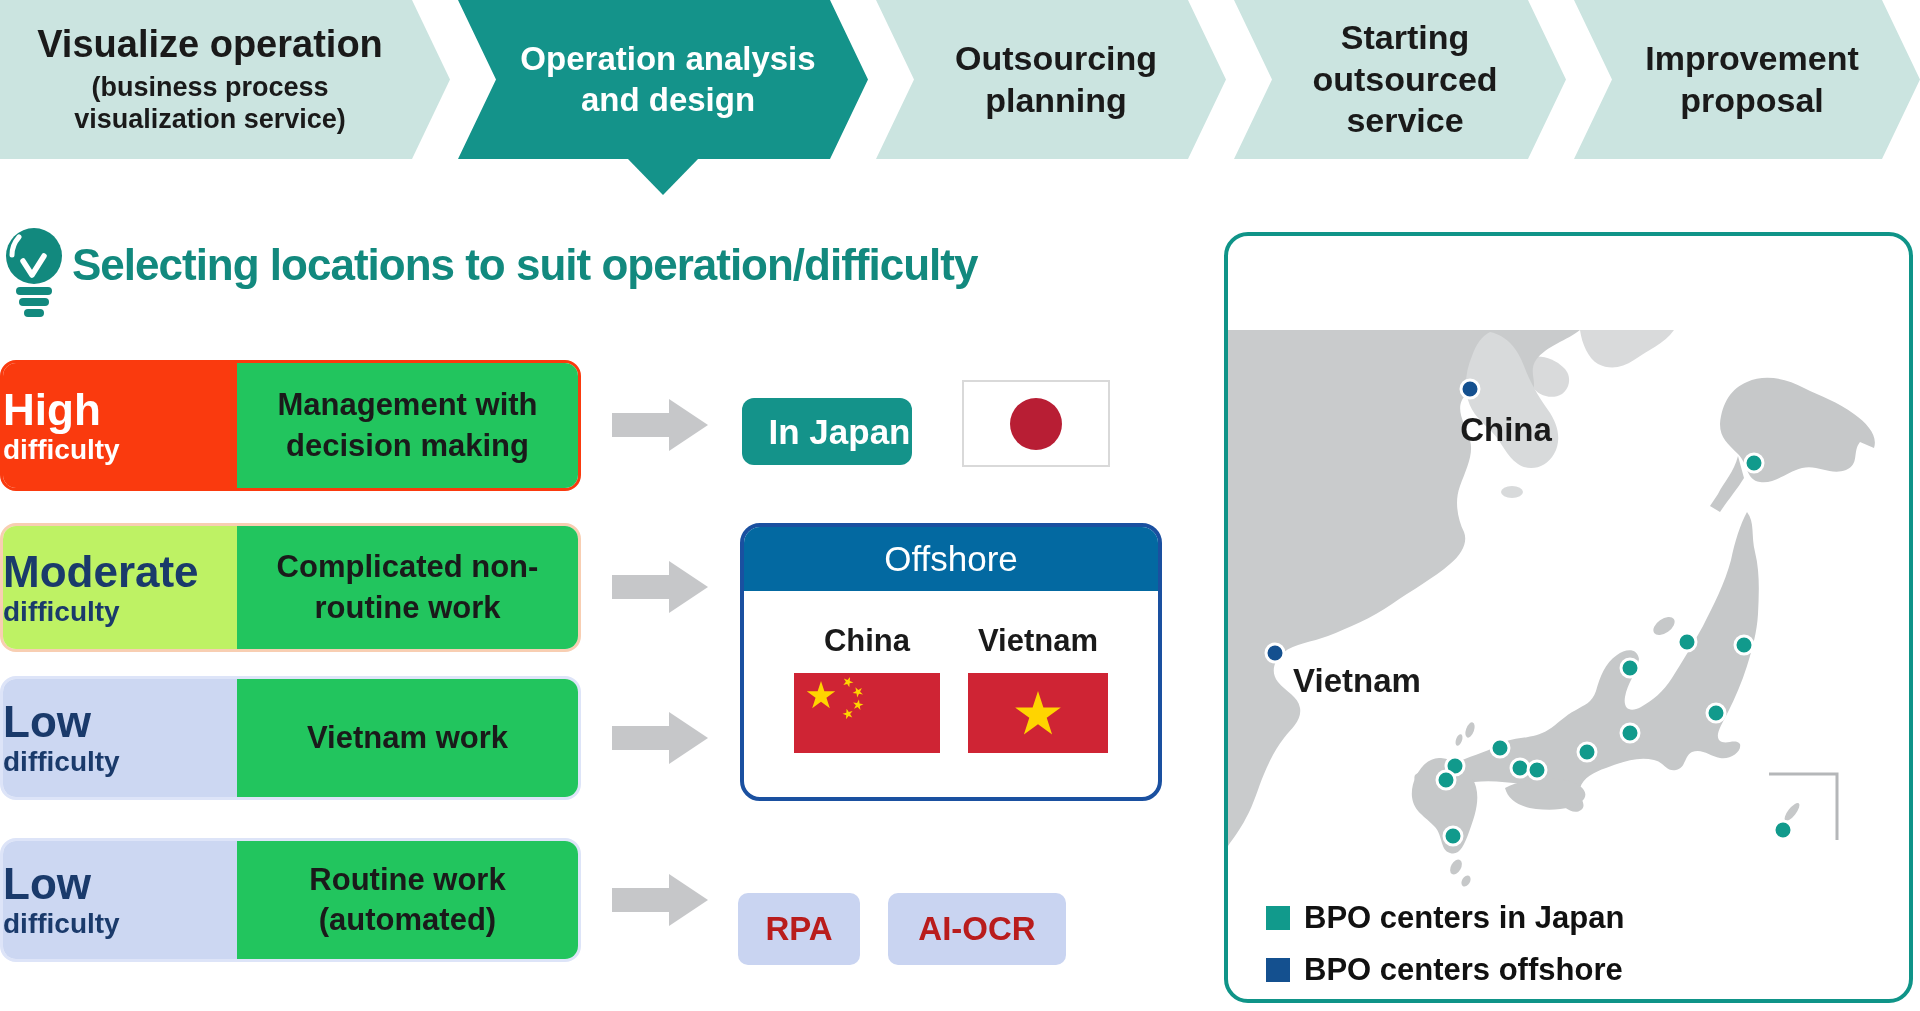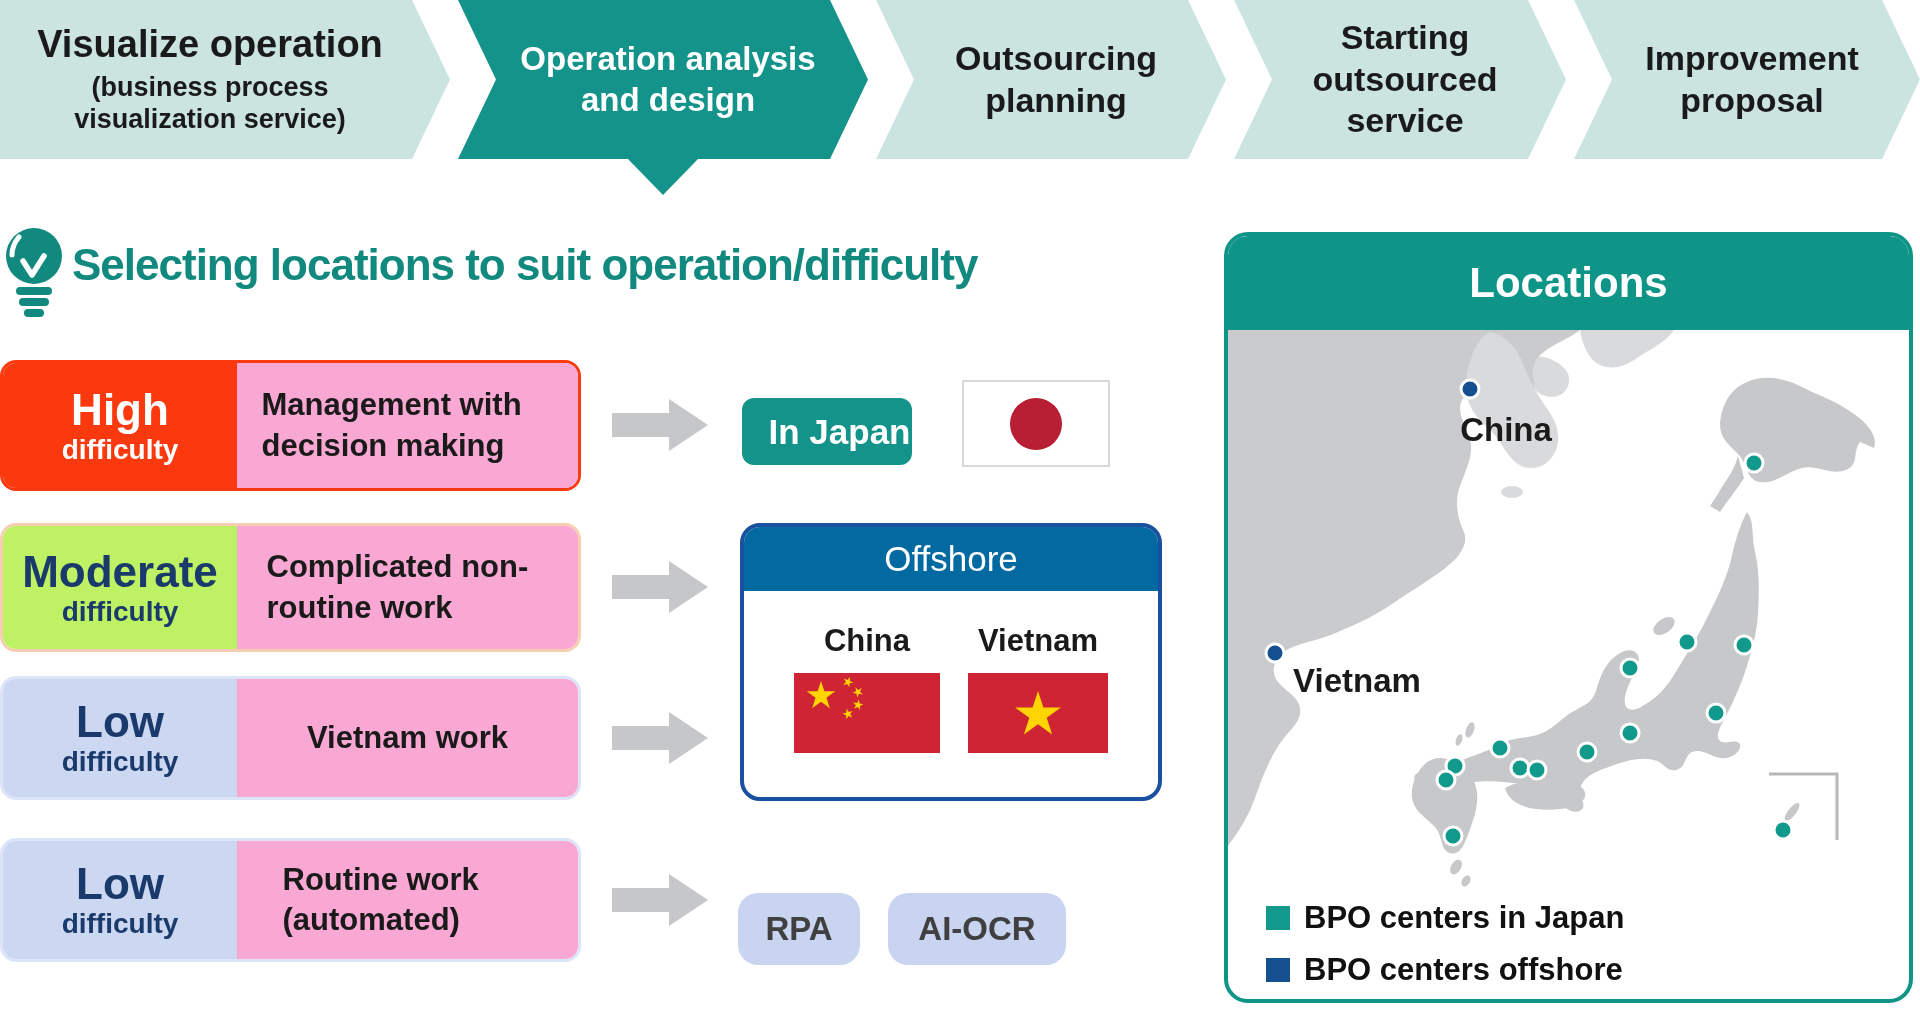--- a/index.html
+++ b/index.html
@@ -24,24 +24,24 @@
                     border-left:36px solid transparent; border-right:36px solid transparent;
                     border-top:37px solid #14938a; }
 
   
   .bulb { position:absolute; left:6px; top:226px; }
   .page-heading { position:absolute; left:72px; top:240px; width:1100px;
                   font-size:44px; font-weight:700; letter-spacing:-1px; color:#12897e; }
 
   
   .diff-row { position:absolute; left:0; width:581px; display:flex; border-radius:16px; overflow:hidden; border:3px solid; }
-  .diff-label { width:234px; flex:0 0 234px; display:flex; flex-direction:column; align-items:center; justify-content:center; line-height:1.05; }
+  .diff-label { width:234px; flex:0 0 234px; display:flex; flex-direction:column; align-items:flex-start; justify-content:center; line-height:1.05; }
   .diff-level { font-size:44px; font-weight:700; }
   .diff-word  { font-size:28px; font-weight:700; margin-top:2px; }
-  .diff-desc  { flex:1; background:#f9a8d4; display:flex; align-items:center; justify-content:center; 
+  .diff-desc  { flex:1; background:#22c55e; display:flex; align-items:center; justify-content:center; text-align:center;
                 font-size:31px; font-weight:700; color:#1a1a1a; line-height:1.3; }
   .diff-desc span { max-width:292px; }
   .row-high     { top:360px; height:131px; border-color:#fa3a0e; }
   .row-high .diff-label { background:#fa3a0e; color:#ffffff; }
   .row-moderate { top:523px; height:129px; border-color:#f8ceb2; }
   .row-moderate .diff-label { background:#bef264; color:#1a3a6b; }
   .row-low1     { top:676px; height:124px; border-color:#dde4f8; }
   .row-low2     { top:838px; height:124px; border-color:#dde4f8; }
   .row-low1 .diff-label, .row-low2 .diff-label { background:#ccd7f2; color:#1a3a6b; }
 
@@ -59,22 +59,22 @@
                   border:4px solid #1a50a0; border-radius:20px; overflow:hidden; }
   .offshore-head { height:64px; background:#0369a1; color:#ffffff; font-size:35px; font-weight:400;
                    display:flex; align-items:center; justify-content:center; }
   .offshore-country { position:absolute; text-align:center; font-size:31px; font-weight:700; color:#1a1a1a; }
   .oc-china   { left:48px;  top:96px; width:150px; }
   .oc-vietnam { left:222px; top:96px; width:144px; }
   .offshore-flag { position:absolute; top:146px; }
   .of-china   { left:50px; }
   .of-vietnam { left:224px; }
 
-  .tool-btn { position:absolute; top:893px; height:72px; background:#c9d4f1; border-radius:20px;
-              color:#404040; font-size:33px; font-weight:700; display:flex; align-items:center; justify-content:center; }
+  .tool-btn { position:absolute; top:893px; height:72px; background:#c9d4f1; border-radius:10px;
+              color:#b91c1c; font-size:33px; font-weight:700; display:flex; align-items:center; justify-content:center; }
   .tool-rpa   { left:738px; width:122px; }
   .tool-aiocr { left:888px; width:178px; }
 
   
   .loc-panel { position:absolute; left:1224px; top:232px; width:689px; height:771px; background:#ffffff;
                border:4px solid #0f9488; border-radius:24px; overflow:hidden; }
   .loc-head { height:94px; background:#0f9488; color:#ffffff; font-size:42px; font-weight:700;
               display:flex; align-items:center; justify-content:center; }
   .loc-map { position:absolute; left:0; top:94px; }
   .legend-row { position:absolute; left:38px; display:flex; align-items:center; gap:14px; }
@@ -200,21 +200,20 @@
     <svg class="offshore-flag of-vietnam" width="140" height="80" viewBox="0 0 140 80">
       <rect width="140" height="80" fill="#cf2434"></rect>
       <path transform="translate(70,42) scale(24)" fill="#ffd400" d="M0,-1 L0.225,-0.309 L0.951,-0.309 L0.363,0.118 L0.588,0.809 L0,0.382 L-0.588,0.809 L-0.363,0.118 L-0.951,-0.309 L-0.225,-0.309 Z"></path>
     </svg>
   </div>
 
   <div class="tool-btn tool-rpa">RPA</div>
   <div class="tool-btn tool-aiocr">AI-OCR</div>
 
   <div class="loc-panel">
-    <div class="loc-head">Locations</div>
 
     <svg class="loc-map" width="681" height="557" viewBox="0 0 681 557">
 
       <path fill="#d9dadb" d="M352 0 L446 0 C436 14 420 20 406 30 C394 38 382 40 370 34 C360 28 354 14 352 0 Z"></path>
       <path fill="#d9dadb" d="M300 28 C312 24 326 28 336 38 C344 46 342 58 334 64 C324 70 310 66 304 56 C298 46 296 36 300 28 Z"></path>
 
       <path fill="#c9cbcc" d="M0 0 L352 0 C340 10 318 16 308 30 C300 42 310 52 304 62 C296 74 278 70 262 66 C250 63 240 60 234 70 C228 82 238 96 242 110 C246 124 238 140 232 156 C226 172 230 190 236 202 C240 212 234 224 222 234 C206 248 184 260 164 274 C144 288 120 298 100 306 C84 312 66 314 56 322 C46 330 42 342 50 352 C58 362 70 366 72 378 C74 390 64 398 56 408 C48 418 42 430 36 444 C30 458 26 474 18 488 C12 500 4 510 0 516 Z"></path>
 
       <path fill="#d8dadb" d="M262 2 C280 6 290 20 296 36 C302 52 310 66 320 80 C330 94 334 110 326 124 C318 138 302 142 290 134 C278 126 274 112 264 102 C254 92 244 84 240 70 C236 56 238 40 244 26 C248 14 254 6 262 2 Z"></path>
       <ellipse fill="#d8dadb" cx="284" cy="162" rx="11" ry="6"></ellipse>

